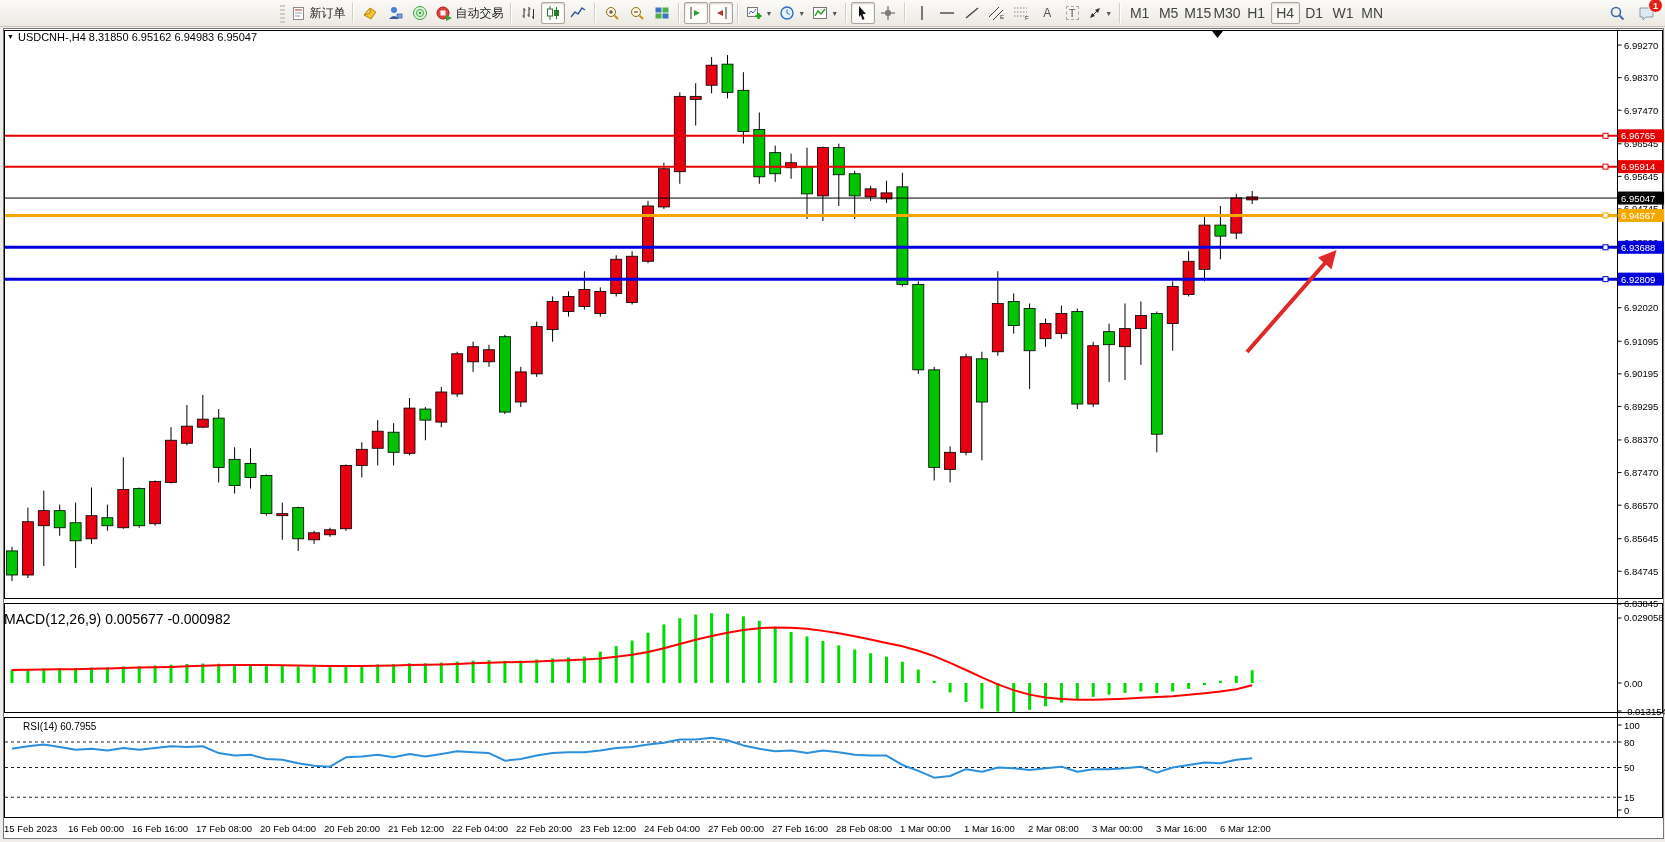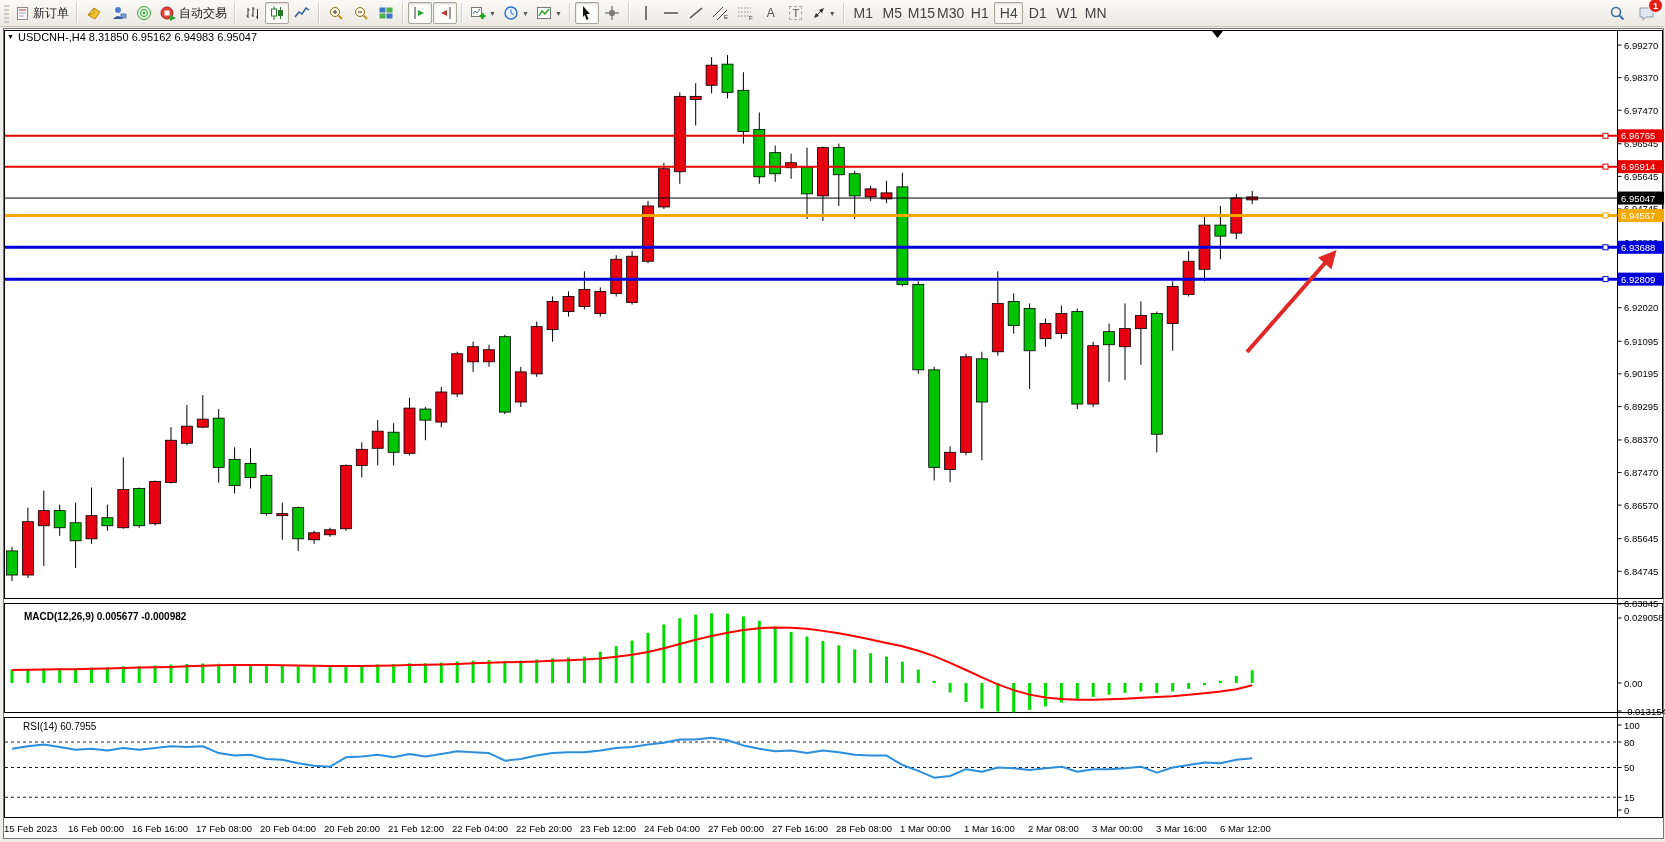--- a/index.html
+++ b/index.html
@@ -2,21 +2,21 @@
 <html><head>
 <meta charset="utf-8">
 <style>
   html,body{margin:0;padding:0;}
   body{width:1665px;height:842px;overflow:hidden;background:#efedea;
        font-family:"Liberation Sans","DejaVu Sans",sans-serif;}
   #app{position:relative;width:1665px;height:842px;}
   
   #toolbar{position:absolute;left:0;top:0;width:1665px;height:27px;z-index:3;
     background:linear-gradient(#fbfaf8,#ece9e2);border-bottom:1px solid #c9c4ba;
-    display:flex;align-items:center;gap:1px;padding:0 2px;box-sizing:border-box;}
+    display:flex;align-items:center;gap:1px;padding:0 2px;box-sizing:border-box;justify-content:center;}
   .grip{width:5px;height:20px;margin:0 2px;
     background:repeating-linear-gradient(#0000 0 2px,#cfccc4 2px 4px);}
   .sep{width:1px;height:20px;margin:0 3px;background:#d2cec6;border-right:1px solid #fff;}
   .tb-btn{height:22px;min-width:24px;display:flex;align-items:center;justify-content:center;
     gap:3px;border:1px solid transparent;border-radius:2px;padding:0 2px;box-sizing:border-box;}
   .tb-btn.active{border-color:#aaa69c;background:#fdfdfb;box-shadow:inset 0 1px 2px #d6d2ca;}
   .tb-label{font-size:12px;color:#222;white-space:nowrap;}
   .caret{font-size:7px;color:#555;line-height:1;}
   .tf-btn{height:20px;min-width:27px;display:flex;align-items:center;justify-content:center;
     font-size:14px;color:#444;border:1px solid transparent;border-radius:2px;}
@@ -24,21 +24,21 @@
   #tb-right{position:absolute;right:6px;top:2px;display:flex;align-items:center;gap:6px;}
   .badge{position:absolute;right:-5px;top:-5px;width:13px;height:13px;border-radius:50%;
     background:#e22015;color:#fff;font-size:9px;font-weight:bold;display:flex;
     align-items:center;justify-content:center;border:1px solid #fff;}
   
   #chart-area{position:absolute;left:0;top:0;width:1665px;height:842px;}
   #svg{position:absolute;left:0;top:0;}
   .overlay-label{position:absolute;z-index:2;color:#000;white-space:nowrap;}
   #chart-title{left:7px;top:31px;font-size:11px;}
   #chart-title .tri{font-size:7px;vertical-align:2px;margin-right:4px;}
-  #macd-label{left:24px;top:611px;font-size:10px;font-weight:bold;}
+  #macd-label{left:4px;top:611px;font-size:14px;}
   #rsi-label{left:23px;top:721px;font-size:10px;}
   svg text{font-family:"Liberation Sans","DejaVu Sans",sans-serif;}
 </style>
 </head>
 <body>
 
 <div id="app">
 
   <div id="toolbar">
     <div class="grip"></div>

